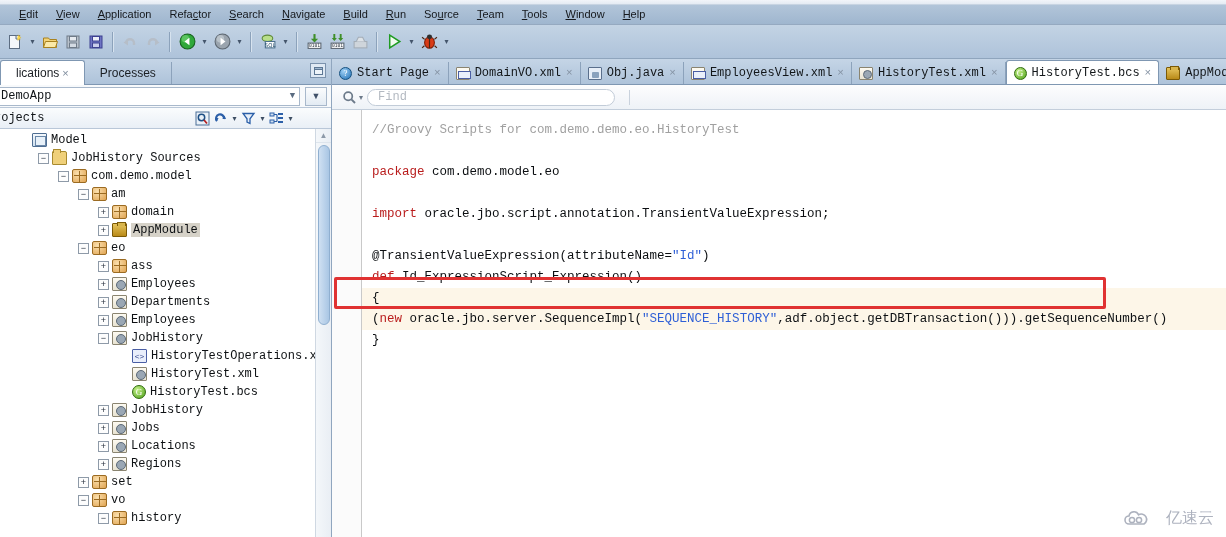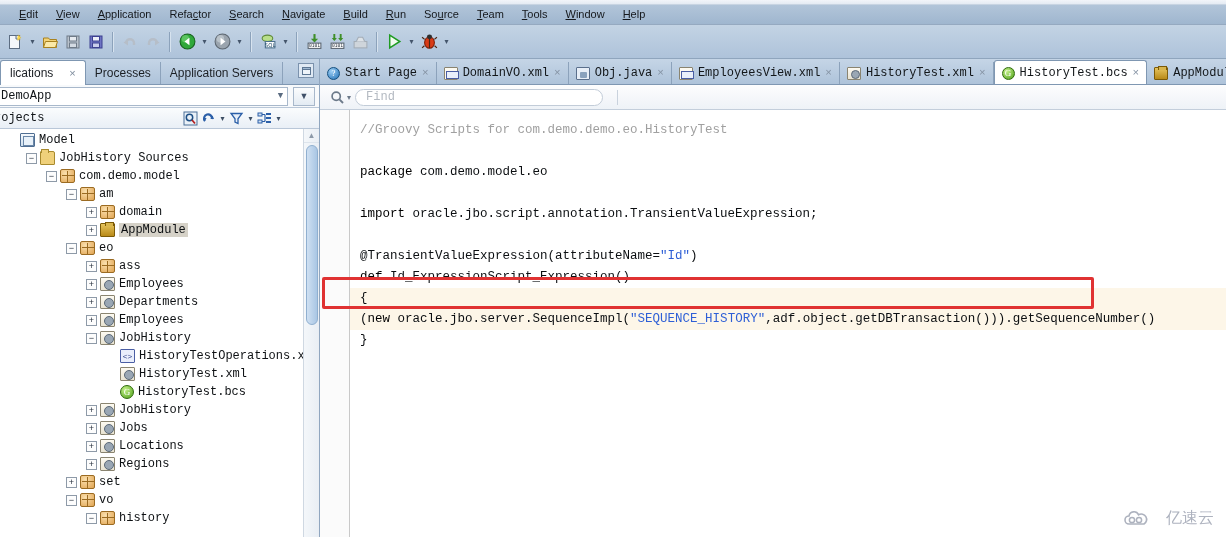--- a/index.html
+++ b/index.html
@@ -54,22 +54,22 @@
 
   
   .leftpanel { width:385px; display:flex; flex-direction:column; background:#f3f6fa; border-right:1px solid #90a6bf; }
 
   .lp-tabs {
     height:26px; background:linear-gradient(#c5d5e6,#aec3da);
     display:flex; align-items:flex-end; position:relative;
     border-bottom:1px solid #7f97b2;
   }
   .lp-tab {
-    height:22px; display:flex; align-items:center; gap:16px;
-    padding:0 9px; font-size:12px; color:#1b1f24;
+    height:22px; display:flex; align-items:center; gap:3px;
+    padding:0 15px; font-size:12px; color:#1b1f24;
     border-right:1px solid #8ca2bb;
     white-space:nowrap;
   }
   .lp-tab.active {
     background:#ffffff; height:25px;
     border:1px solid #7f97b2; border-bottom:none;
     border-top-left-radius:3px; border-top-right-radius:3px;
     margin-bottom:-1px;
   }
   .tab-x { color:#7d8b9c; font-size:11px; }
@@ -101,21 +101,21 @@
   .lp-projbar {
     height:21px; background:linear-gradient(#fafcfd,#e9eff6);
     border-bottom:1px solid #b9c7d8;
     display:flex; align-items:center; justify-content:space-between;
   }
   .lp-projlabel { font-family:"Liberation Mono", monospace; font-size:12px; color:#0f1317; margin-left:-6px; }
   .lp-projtools { display:flex; align-items:center; gap:1px; padding-right:36px; }
   .pt { width:17px; height:17px; display:flex; align-items:center; justify-content:center; }
   .pt-arrow { width:9px; color:#3d4e63; font-size:8px; text-align:center; }
 
-  .treewrap { flex:1; background:#ffffff; position:relative; overflow:hidden; }
+  .treewrap { flex:1; background:#ffffff; position:relative; overflow:hidden;padding-left:12px; }
   .tree { padding-top:2px; font-family:"Liberation Mono", monospace; font-size:12px; color:#0d1013; }
   .row { height:18px; display:flex; align-items:center; white-space:nowrap; }
   .row .exp {
     width:11px; height:11px; margin-right:3px;
     border:1px solid #8e9aa8; background:#fdfdfd;
     font-size:9px; line-height:9px; text-align:center; color:#2a3340;
     font-family:"Liberation Sans",sans-serif;
     display:flex; align-items:center; justify-content:center;
     flex:none;
   }
@@ -205,21 +205,21 @@
   .ed-body { flex:1; position:relative; background:#ffffff; display:flex; }
   .ed-gutter { width:30px; background:#fbfbfb; border-right:1px solid #c9c9c9; }
   .ed-code {
     flex:1; position:relative;
     font-family:"Liberation Mono", monospace; font-size:12.5px;
     color:#0c0f12; padding-top:10px;
   }
   .cline { height:21px; line-height:21px; padding-left:10px; white-space:pre; }
   .cline.blank { }
   .k-comment { color:#a0a0a0; }
-  .k-kw { color:#000000; }
+  .k-kw { color:#b91c1c; }
   .k-str { color:#2e5fd6; }
   .hl-band { background:#fdf6e8; }
   .redbox {
     position:absolute; left:2px; top:167px; width:772px; height:32px;
     border:3px solid #e03232; border-radius:2px; pointer-events:none;
   }
 
   .watermark {
     position:absolute; right:12px; bottom:8px;
     display:flex; align-items:center; gap:17px;
@@ -361,23 +361,20 @@
   <div class="leftpanel">
 
     <div class="lp-tabs" id="lp-tabs">
       <div class="lp-tab active">
           <span>lications</span>
           <span class="tab-x">×</span>
         </div>
         <div class="lp-tab">
           <span>Processes</span>
         </div>
-        <div class="lp-tab">
-          <span>Application Servers</span>
-        </div>
         <div class="lp-min">
         <svg width="9" height="8" viewBox="0 0 9 8">
             <rect x="0.5" y="0.5" width="8" height="7" fill="#eef4fa" stroke="#5d7794"></rect>
             <rect x="0.5" y="0.5" width="8" height="2" fill="#9fb8d2" stroke="#5d7794"></rect>
           </svg>
       </div>
     </div>
 
     <div class="lp-appbar">
       <div class="lp-combo">

